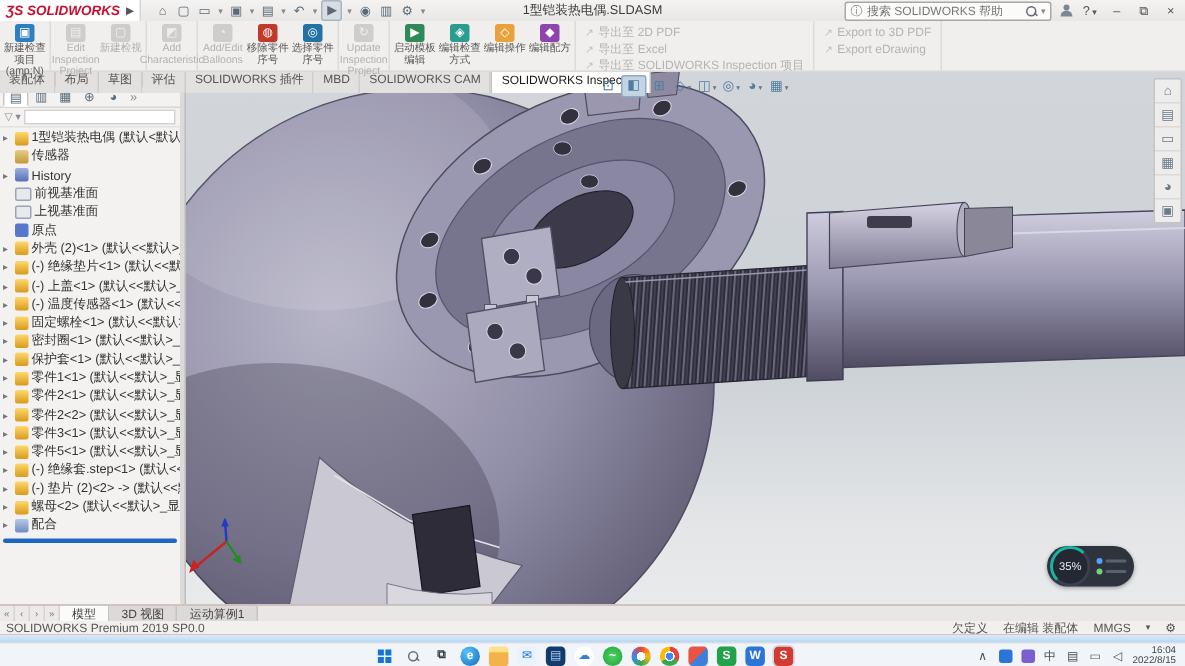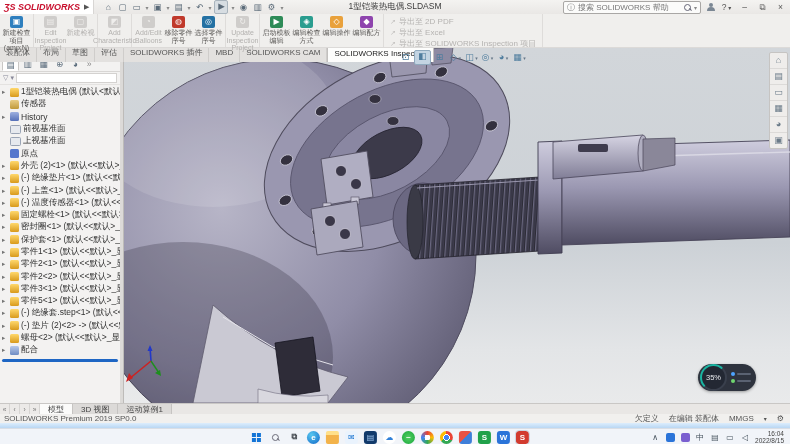--- a/index.html
+++ b/index.html
@@ -229,20 +229,30 @@
           <span class="eic">↗</span>
           <span>导出至 2D PDF</span>
         </div>
         <div class="exprow">
           <span class="eic">↗</span>
           <span>导出至 Excel</span>
         </div>
         <div class="exprow">
           <span class="eic">↗</span>
           <span>导出至 SOLIDWORKS Inspection 项目</span>
+        </div>
+      </div>
+      <div class="exportcol">
+        <div class="exprow">
+          <span class="eic">↗</span>
+          <span>Export to 3D PDF</span>
+        </div>
+        <div class="exprow">
+          <span class="eic">↗</span>
+          <span>Export eDrawing</span>
         </div>
       </div>
     </div>
 
   <div class="main">
     <div class="viewport">
       <svg class="scene" width="667" height="356" viewBox="0 0 667 356">
         <defs>
           <radialGradient id="domeG" cx="35%" cy="38%" r="75%">
             <stop offset="0%" stop-color="#b7b5c7"></stop>

